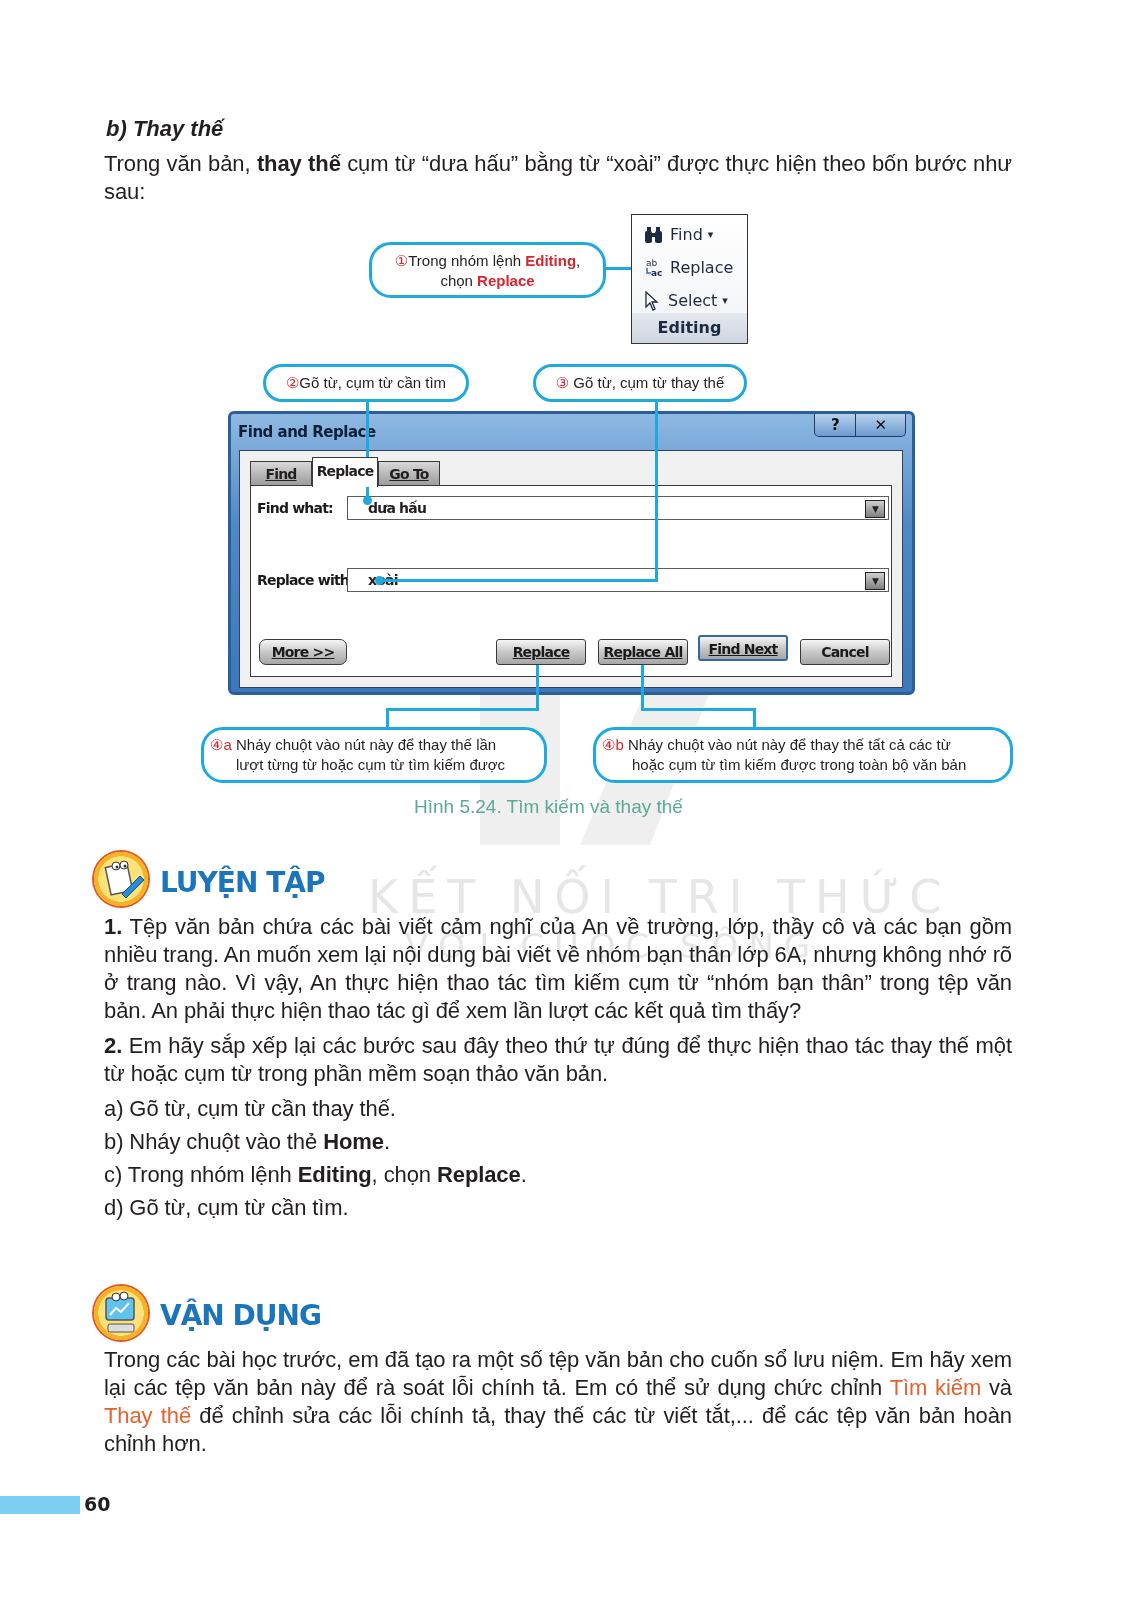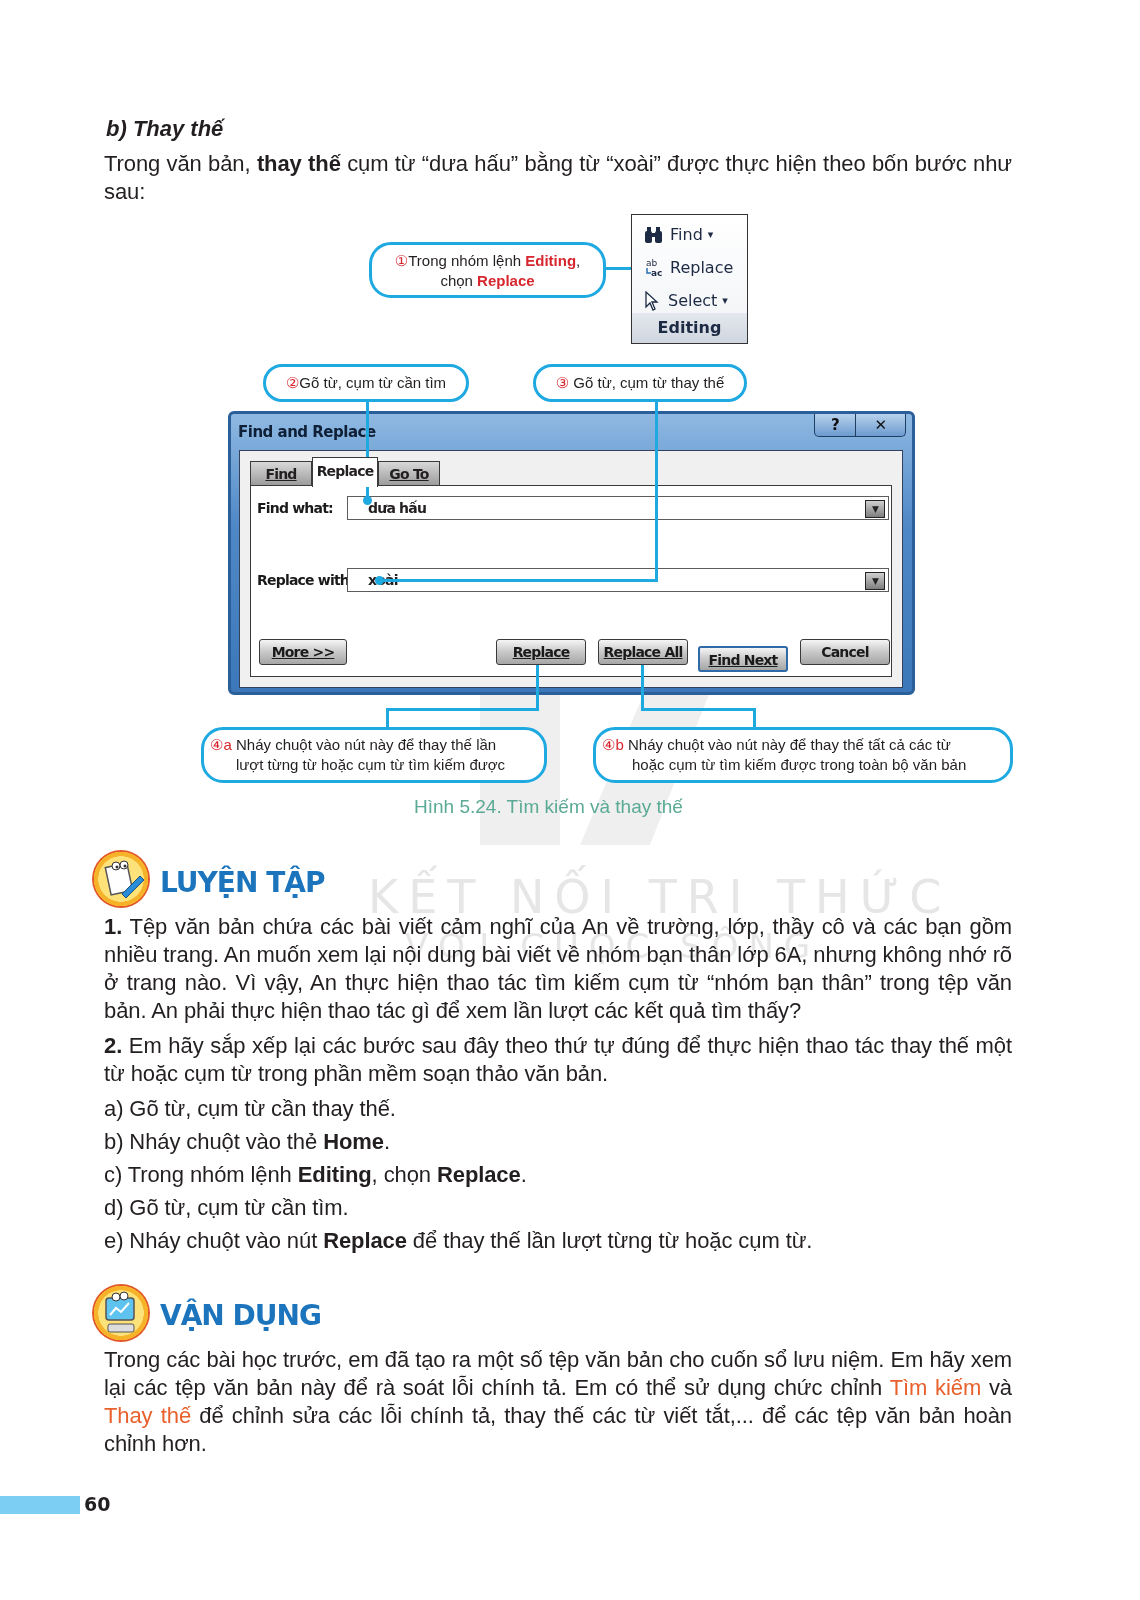--- a/index.html
+++ b/index.html
@@ -131,24 +131,24 @@
             <span>▼</span>
           </div>
       </div>
       <div class="abs lbl" style="left:6px;top:86px;">Replace with:</div>
       <div class="abs field" style="left:96px;top:82px;width:542px;height:24px;">
         <span>xoài</span>
         <div class="ddbtn">
             <span>▼</span>
           </div>
       </div>
-      <div class="abs btn" style="left:8px;top:153px;width:88px;">More &gt;&gt;</div>
+      <div class="abs btn" style="left:8px;top:153px;width:88px;border-radius:7px;">More &gt;&gt;</div>
       <div class="abs btn" style="left:245px;top:153px;width:90px;">Replace</div>
       <div class="abs btn" style="left:347px;top:153px;width:90px;">Replace All</div>
-      <div class="abs btn default" style="left:447px;top:160px;width:90px;">Find Next</div>
+      <div class="abs btn default" style="left:447px;top:149px;width:90px;">Find Next</div>
       <div class="abs btn" style="left:549px;top:153px;width:90px;text-decoration:none;">Cancel</div>
     </div>
   </div>
 </div>
 
 <div class="abs line-v" style="left:366px;top:402px;height:96px;"></div>
 <div class="abs dot" style="left:363px;top:496px;"></div>
 <div class="abs line-v" style="left:655px;top:402px;height:180px;"></div>
 <div class="abs line-h" style="left:380px;top:579px;width:278px;"></div>
 <div class="abs dot" style="left:375px;top:576px;"></div>
@@ -187,21 +187,20 @@
   <b>1.</b><span> Tệp văn bản chứa các bài viết cảm nghĩ của An về trường, lớp, thầy cô và các bạn gồm nhiều trang. An muốn xem lại nội dung bài viết về nhóm bạn thân lớp 6A, nhưng không nhớ rõ ở trang nào. Vì vậy, An thực hiện thao tác tìm kiếm cụm từ “nhóm bạn thân” trong tệp văn bản. An phải thực hiện thao tác gì để xem lần lượt các kết quả tìm thấy?</span>
 </div>
 <div class="abs body-text" style="left:104px;top:1032px;width:908px;">
   <b>2.</b><span> Em hãy sắp xếp lại các bước sau đây theo thứ tự đúng để thực hiện thao tác thay thế một từ hoặc cụm từ trong phần mềm soạn thảo văn bản.</span>
 </div>
 <div class="abs body-text" style="left:104px;top:1092px;width:908px;line-height:33px;">
   <div><span>a) Gõ từ, cụm từ cần thay thế.</span></div>
   <div><span>b) Nháy chuột vào thẻ </span><b>Home</b><span>.</span></div>
   <div><span>c) Trong nhóm lệnh </span><b>Editing</b><span>, chọn </span><b>Replace</b><span>.</span></div>
   <div><span>d) Gõ từ, cụm từ cần tìm.</span></div>
-  <div><span>e) Nháy chuột vào nút </span><b>Replace</b><span> để thay thế lần lượt từng từ hoặc cụm từ.</span></div>
 </div>
 
 <div class="abs badge" style="left:92px;top:1284px;">
   <svg width="58" height="58">
       <rect x="14" y="14" width="28" height="22" rx="3" fill="#5fc3ef" stroke="#555" stroke-width="1.5"></rect>
       <path d="M18 31 L24 24 L29 28 L37 19" stroke="#fff" stroke-width="2" fill="none"></path>
       <circle cx="24" cy="13" r="4" fill="#fff" stroke="#333"></circle>
       <circle cx="32" cy="12" r="4" fill="#fff" stroke="#333"></circle>
       <rect x="16" y="40" width="26" height="8" rx="2" fill="#ddd" stroke="#555"></rect>
     </svg>

